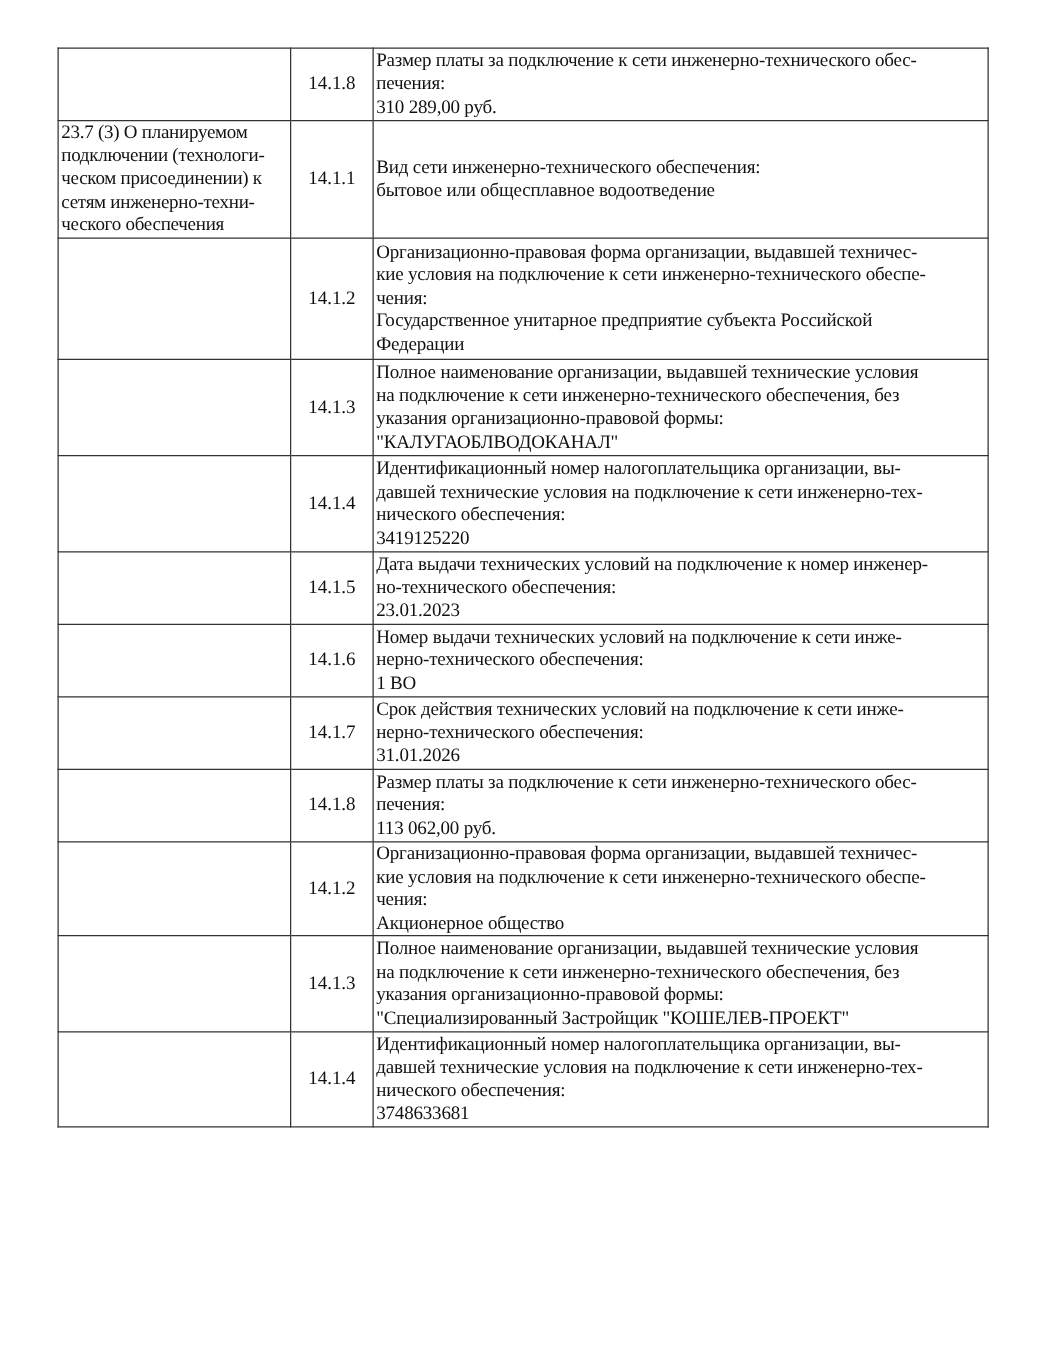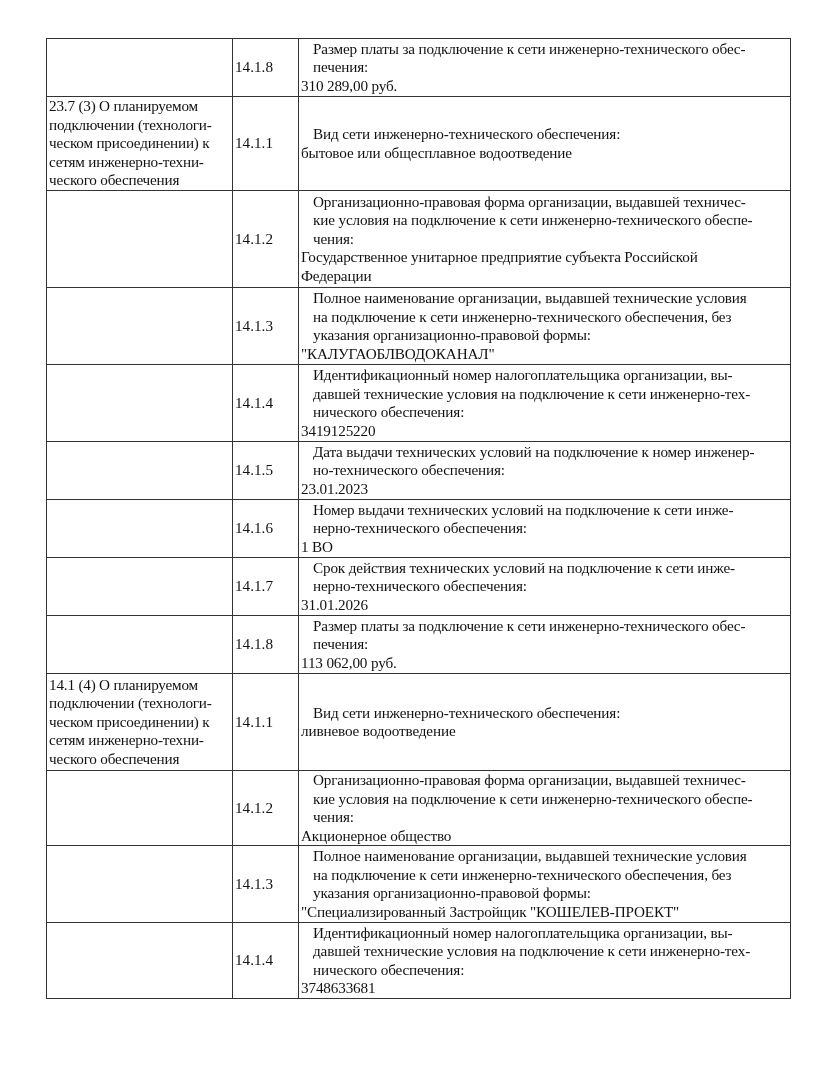--- a/index.html
+++ b/index.html
@@ -32,27 +32,28 @@
     }
     col.c1 { width: 186px; }
     col.c2 { width: 66px; }
     col.c3 { width: 492px; }
     td.section {
       vertical-align: top;
       letter-spacing: -0.2px;
     }
     td.code {
       padding-left: 3px;
+      text-align: center;
     }
     td.desc {
       padding-left: 3px;
       padding-right: 2px;
       letter-spacing: -0.15px;
     }
-    .label { display: block; margin-left: 12px; }
+    .label { display: block; }
     .value { display: block; font-weight: normal; }
     .pre { white-space: pre-line; }
   </style>
 </head>
 <body>
 
 <table class="doc">
   <colgroup>
     <col class="c1">
       <col class="c2">
@@ -140,32 +141,20 @@
     </tr>
     <tr style="height:58px">
       <td class="section pre"></td>
       <td class="code">14.1.8</td>
       <td class="desc">
         <span class="label pre">Размер платы за подключение к сети инженерно-технического обес-
 печения:</span>
         <span class="value pre">113 062,00 руб.</span>
       </td>
     </tr>
-    <tr style="height:97px">
-      <td class="section pre">14.1 (4) О планируемом
-подключении (технологи-
-ческом присоединении) к
-сетям инженерно-техни-
-ческого обеспечения</td>
-      <td class="code">14.1.1</td>
-      <td class="desc">
-        <span class="label pre">Вид сети инженерно-технического обеспечения:</span>
-        <span class="value pre">ливневое водоотведение</span>
-      </td>
-    </tr>
     <tr style="height:75px">
       <td class="section pre"></td>
       <td class="code">14.1.2</td>
       <td class="desc">
         <span class="label pre">Организационно-правовая форма организации, выдавшей техничес-
 кие условия на подключение к сети инженерно-технического обеспе-
 чения:</span>
         <span class="value pre">Акционерное общество</span>
       </td>
     </tr>

